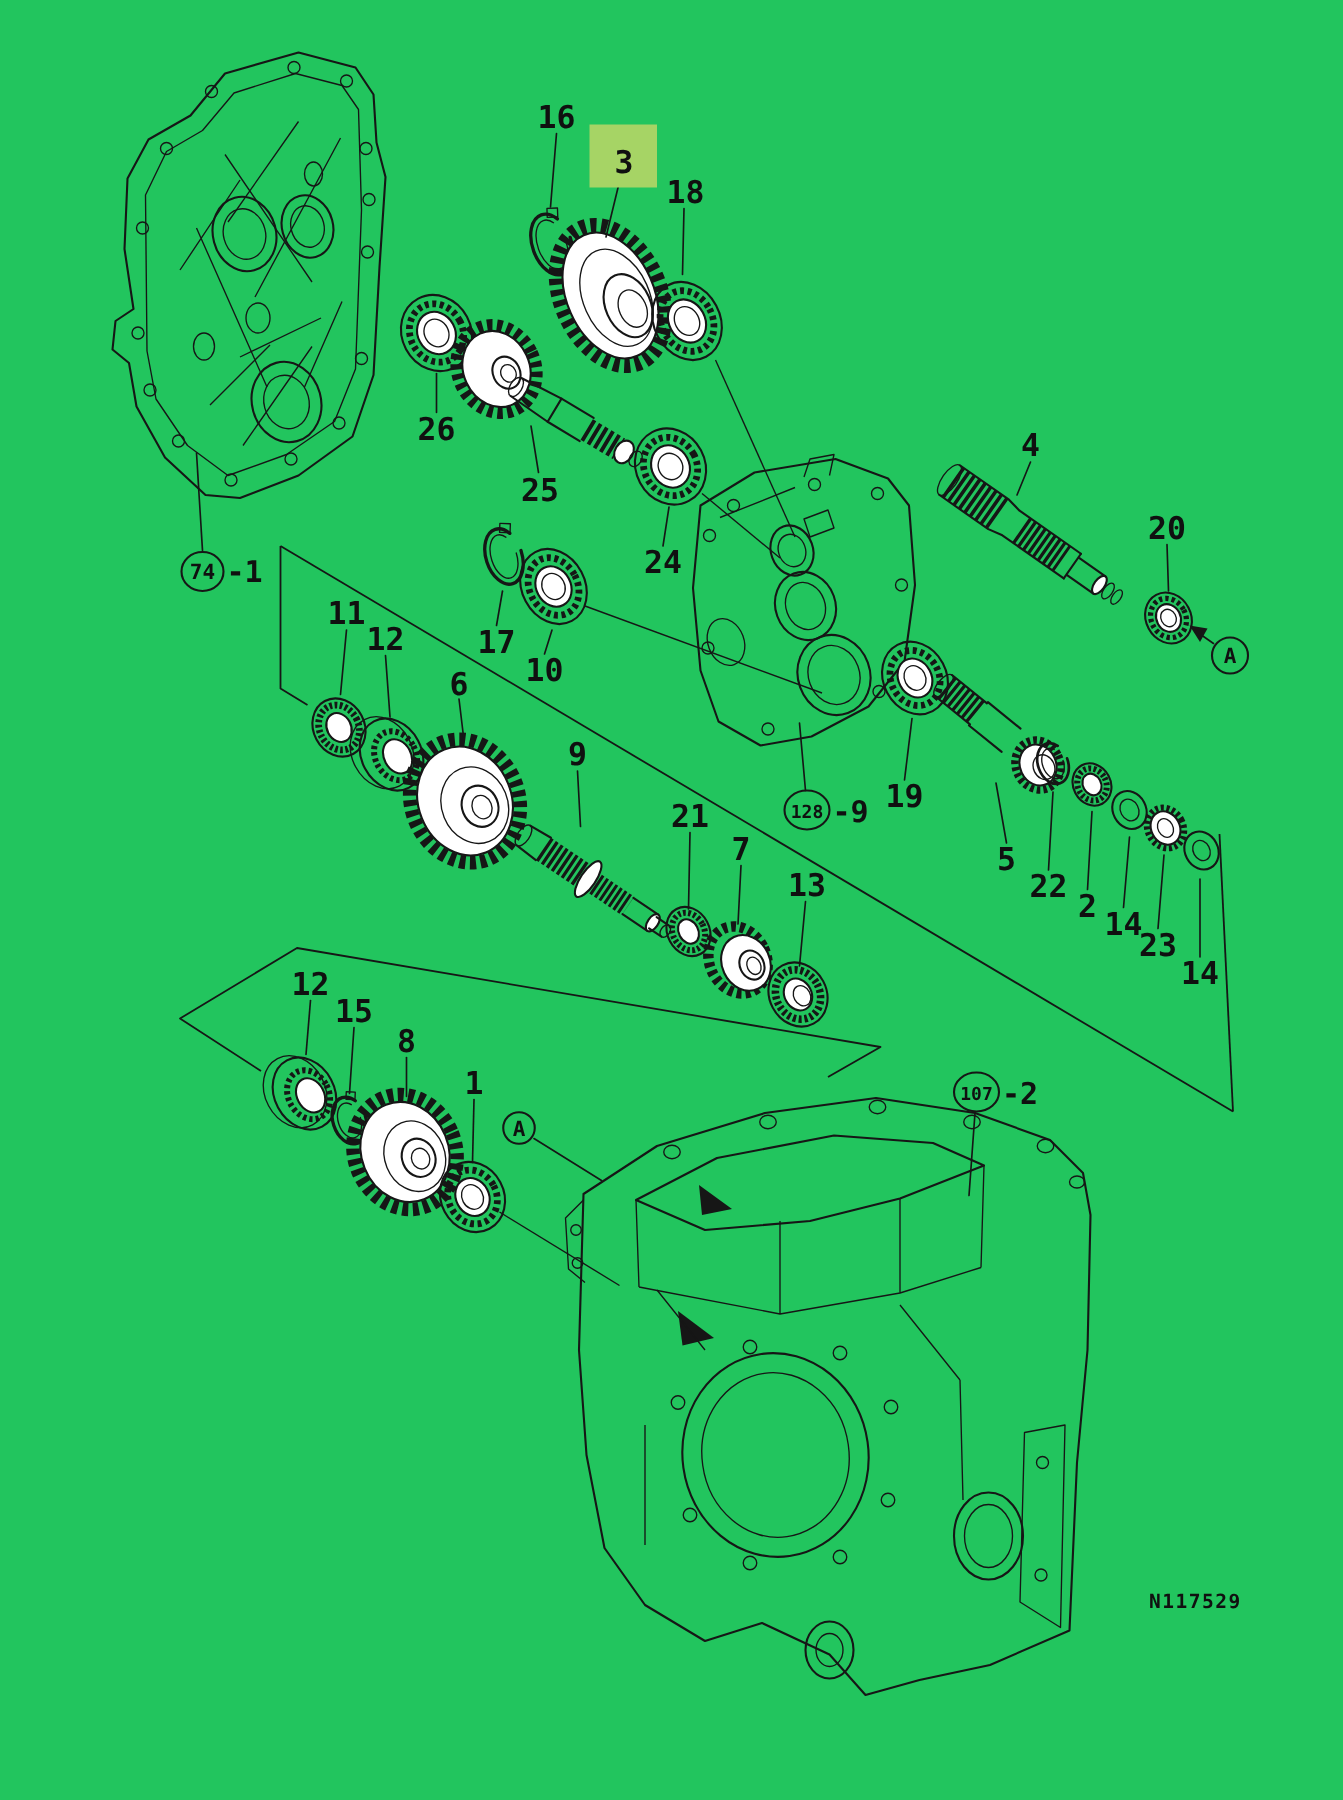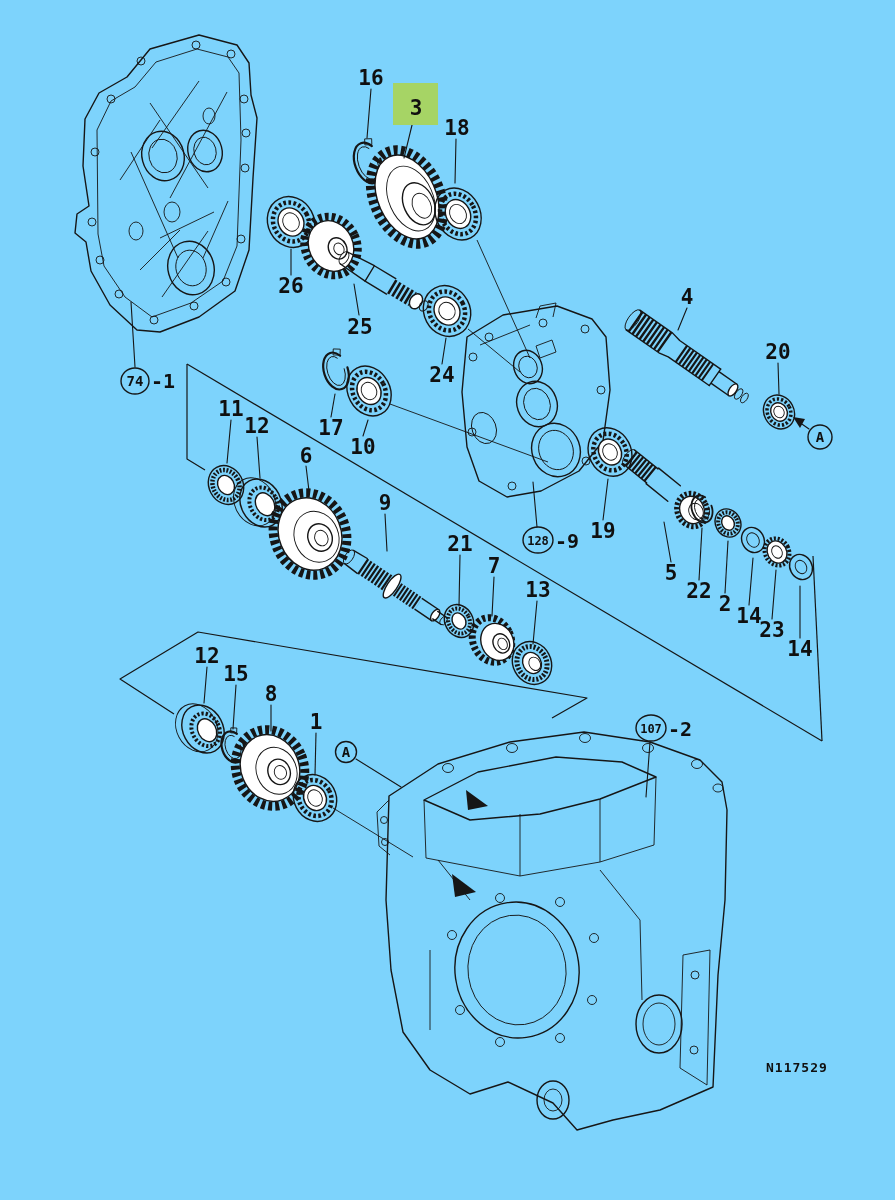--- a/index.html
+++ b/index.html
@@ -1,16 +1,16 @@
 <!DOCTYPE html>
 <html><head>
 <meta charset="utf-8">
 <style>
   html,body{margin:0;padding:0;background:#ffffff;}
-  .stage{position:relative;width:895px;height:1200px;background:#7dd3fc;overflow:hidden;
+  .stage{position:relative;width:895px;height:1200px;background:#22c55e;overflow:hidden;
          font-family:"DejaVu Sans Mono","Liberation Mono",monospace;}
   svg{position:absolute;left:0;top:0;}
   .ln{fill:none;stroke:#161616;stroke-width:1.4;stroke-linejoin:round;stroke-linecap:round;}
   .thin{fill:none;stroke:#161616;stroke-width:0.9;stroke-linejoin:round;}
   .ld{fill:none;stroke:#161616;stroke-width:1.1;stroke-linecap:round;}
   .bnd{fill:none;stroke:#161616;stroke-width:1.2;stroke-linejoin:round;}
   .wface{fill:#ffffff;stroke:#161616;stroke-width:1.4;}
   .num{font:700 21px "DejaVu Sans Mono","Liberation Mono",monospace;fill:#101010;text-anchor:middle;}
   .refnum{font:700 12px "DejaVu Sans Mono","Liberation Mono",monospace;fill:#101010;text-anchor:middle;}
   .refnum2{font:700 14px "DejaVu Sans Mono","Liberation Mono",monospace;fill:#101010;text-anchor:middle;}

